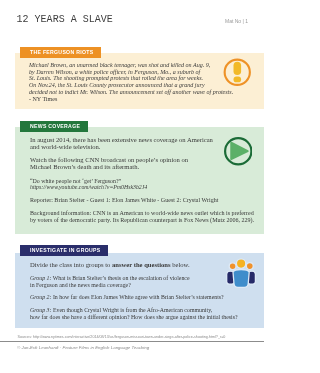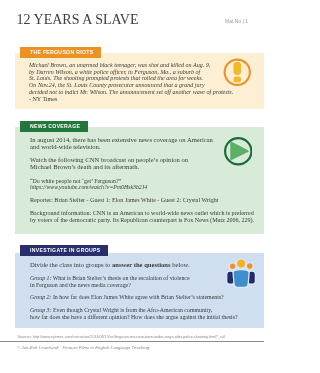--- a/index.html
+++ b/index.html
@@ -1,20 +1,20 @@
 <!DOCTYPE html>
 <html><head>
 <meta charset="utf-8">
 <style>
   html,body{margin:0;padding:0;background:#fff;}
   body{width:264px;height:373px;font-family:"Liberation Serif",serif;overflow:hidden;}
   .page{position:relative;width:264px;height:373px;background:#fff;}
 
-  .hdr-title{position:absolute;left:16.5px;top:15px;font-family:Liberation Serif, serif;
-      font-size:14px;letter-spacing:.02px;color:#3d3d3d;line-height:9px;white-space:nowrap;}
+  .hdr-title{position:absolute;left:16.5px;top:15px;font-family:Liberation Mono, monospace;
+      font-size:10px;letter-spacing:.02px;color:#3d3d3d;line-height:9px;white-space:nowrap;}
   .hdr-meta{position:absolute;left:225px;top:17.6px;font-family:"Liberation Sans",sans-serif;
       font-size:5.0px;color:#9a9a9a;line-height:6px;white-space:nowrap;}
 
   .sec{position:absolute;left:0;right:0;}
   .sec-bg{position:absolute;left:15px;right:0;top:0;bottom:0;}
   .tab{position:absolute;left:19.8px;height:11.2px;line-height:11.6px;
       font-family:"Liberation Sans",sans-serif;font-weight:700;font-size:5.15px;
       letter-spacing:.3px;color:#fff;padding:0 7.6px 0 10.2px;white-space:nowrap;}
   .txt{position:absolute;font-size:6.6px;color:#393939;line-height:6.92px;white-space:nowrap;}
   .sm{font-size:6.04px;}

